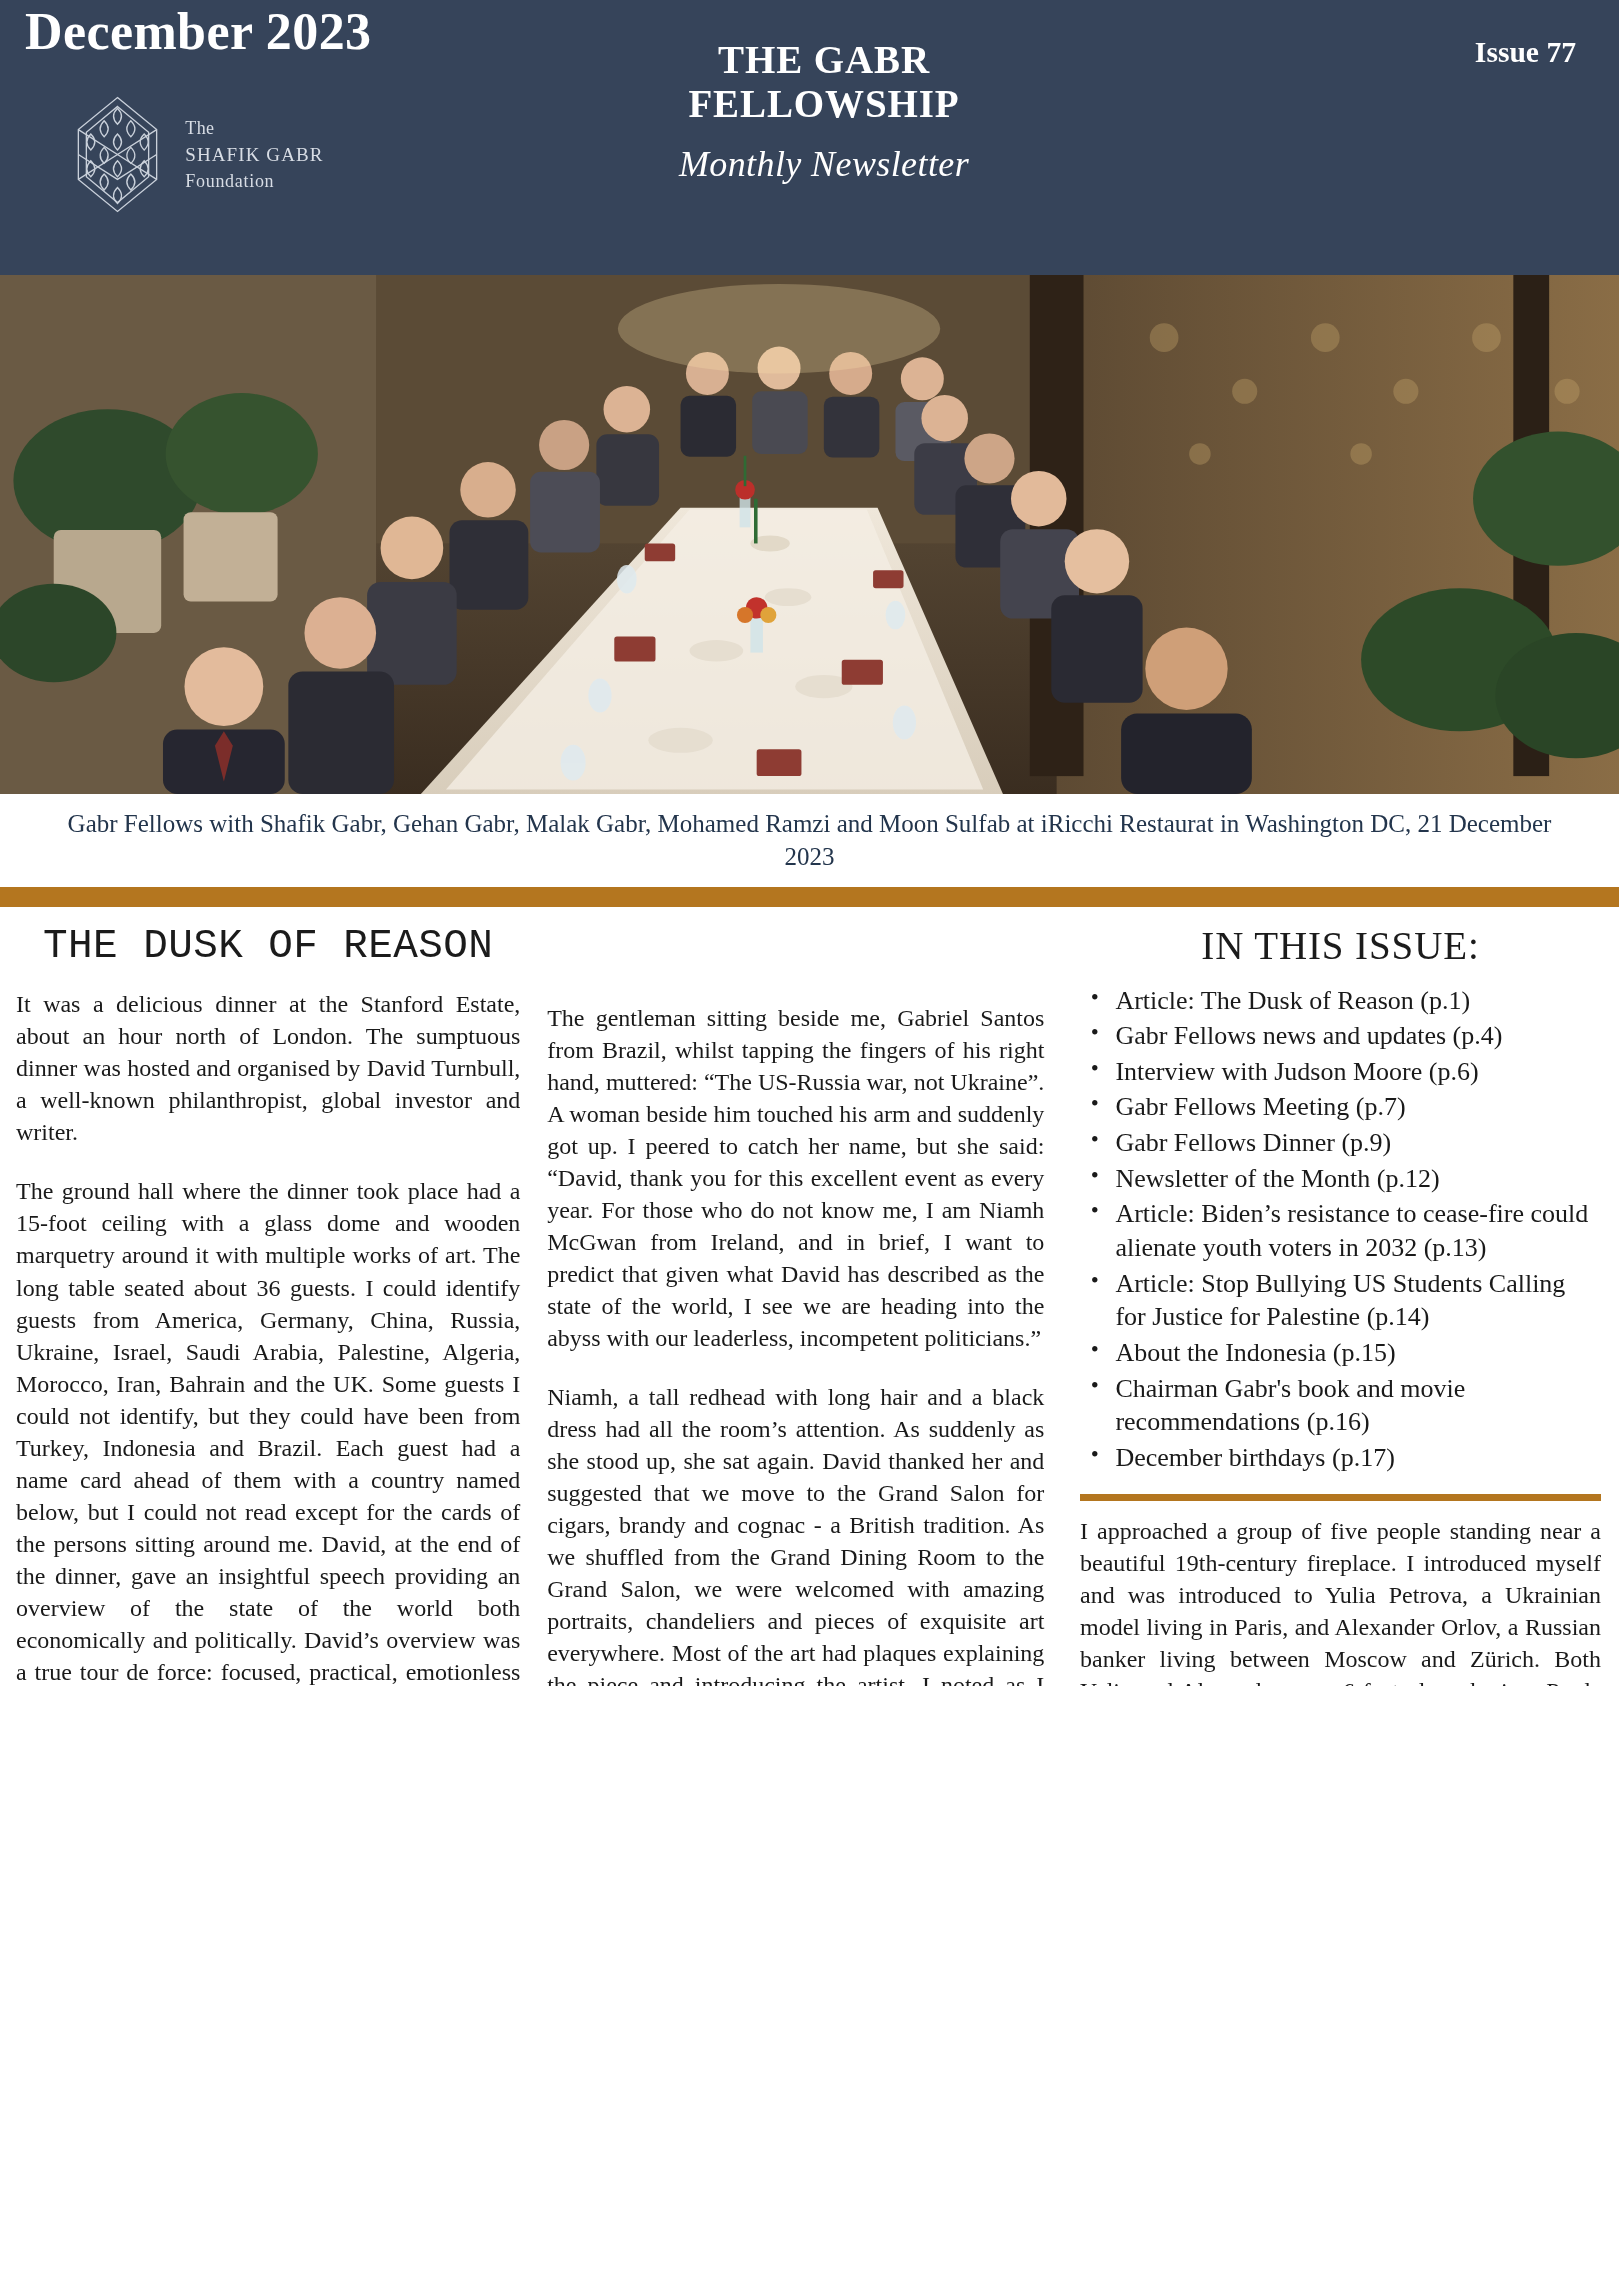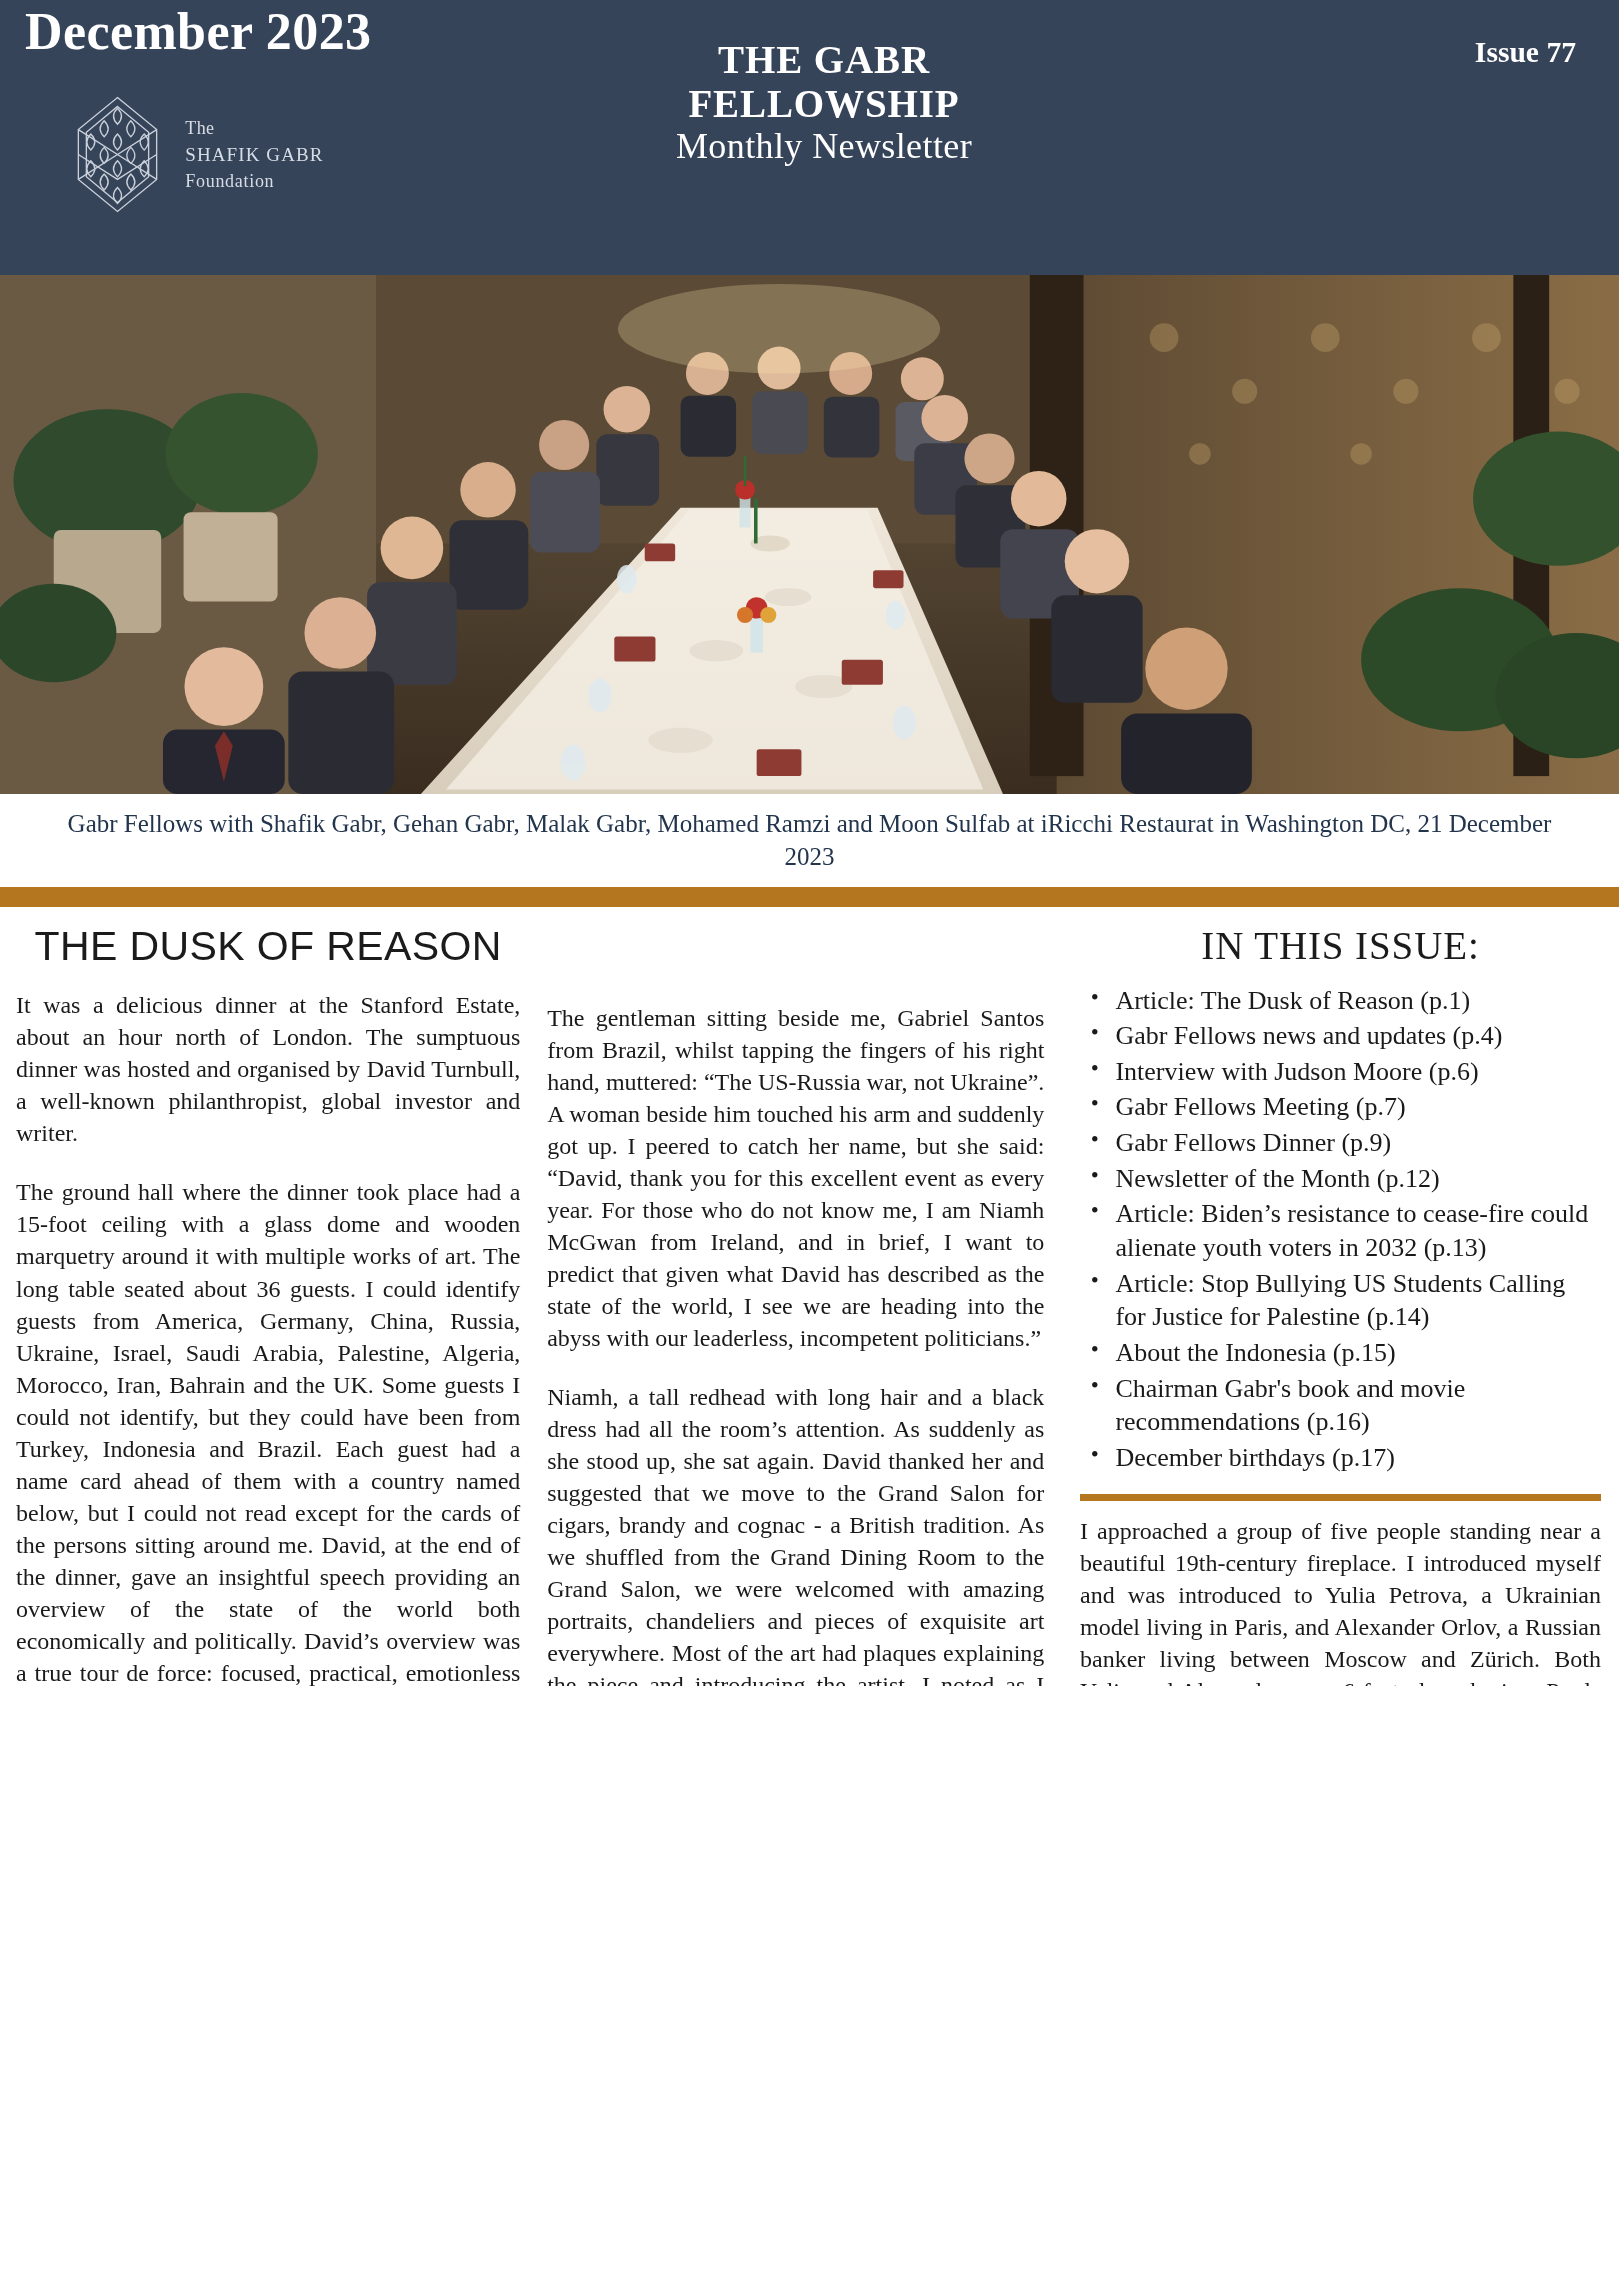--- a/index.html
+++ b/index.html
@@ -50,21 +50,23 @@
 
   .mast-title {
     font-family: "Liberation Serif", serif;
     font-weight: bold;
     font-size: 39px;
     line-height: 1.12;
     letter-spacing: 0.9px;
   }
 
   .mast-sub {
-    font-family: "Liberation Serif", serif;
+    margin-top: 18px;
+    font-family: "Liberation Serif", serif;
+    font-style: italic;
     font-size: 36px;
     letter-spacing: 0.4px;
   }
 
   .mast-issue {
     position: absolute;
     right: 43px;
     top: 36px;
     color: #ffffff;
     font-family: "Liberation Serif", serif;
@@ -131,21 +133,21 @@
 
   .col {
     position: relative;
   }
   .col-1 { width: 524px; padding-right: 19.7px; }
   .col-2 { width: 524px; padding-left: 7.2px; padding-right: 19.7px; }
   .col-3 { width: 537px; padding-left: 16px; }
 
   .headline {
     text-align: center;
-    font-family: Liberation Sans, sans-serif;
+    font-family: Liberation Mono, monospace;
     font-size: 41px;
     letter-spacing: 0.4px;
     color: #1b1b1b;
     margin-bottom: 19.7px;
     white-space: nowrap;
   }
 
   .headline-spacer { height: 79px; }
 
   p.body {

